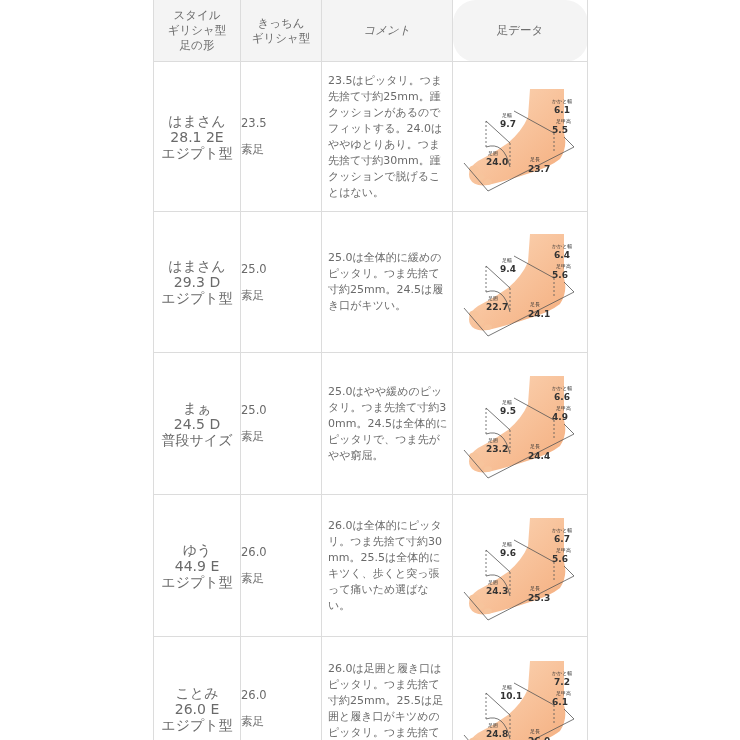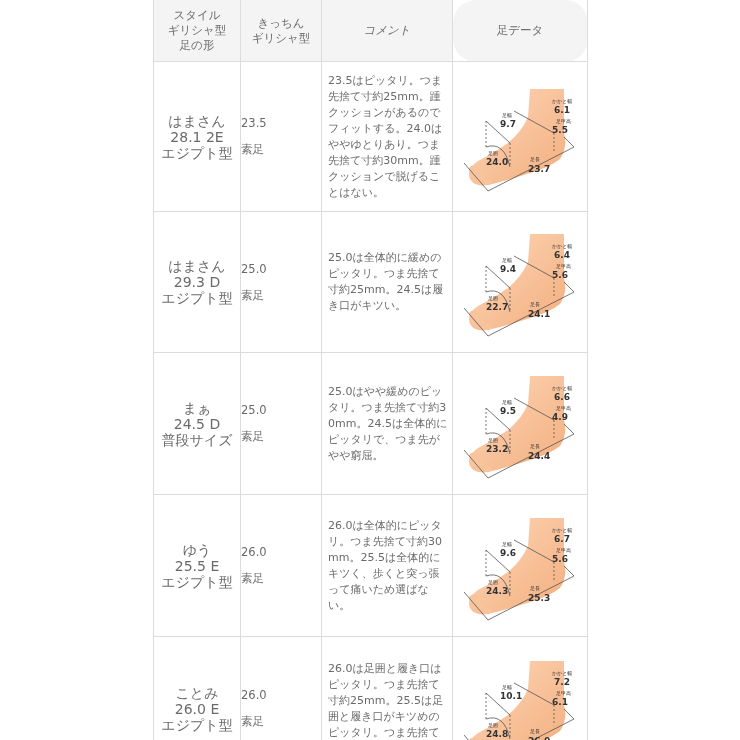--- a/index.html
+++ b/index.html
@@ -206,21 +206,21 @@
           <text x="70" y="80" font-size="5">足長</text>
           <text x="68" y="91" font-size="9" font-weight="bold">24.4</text>
         </g>
       </svg>
     </td>
   </tr>
 
   <tr class="r4">
     <td class="staff">
       <div>ゆう</div>
-      <div>25.5 E</div>
+      <div>44.9 E</div>
       <div>エジプト型</div>
     </td>
     <td class="size">
       <span class="v">26.0</span>
       <span>素足</span>
     </td>
     <td class="comment">
       <span>26.0は全体的にピッタリ。つま先捨て寸約30mm。25.5は全体的にキツく、歩くと突っ張って痛いため選ばない。</span>
     </td>
     <td class="foot">

